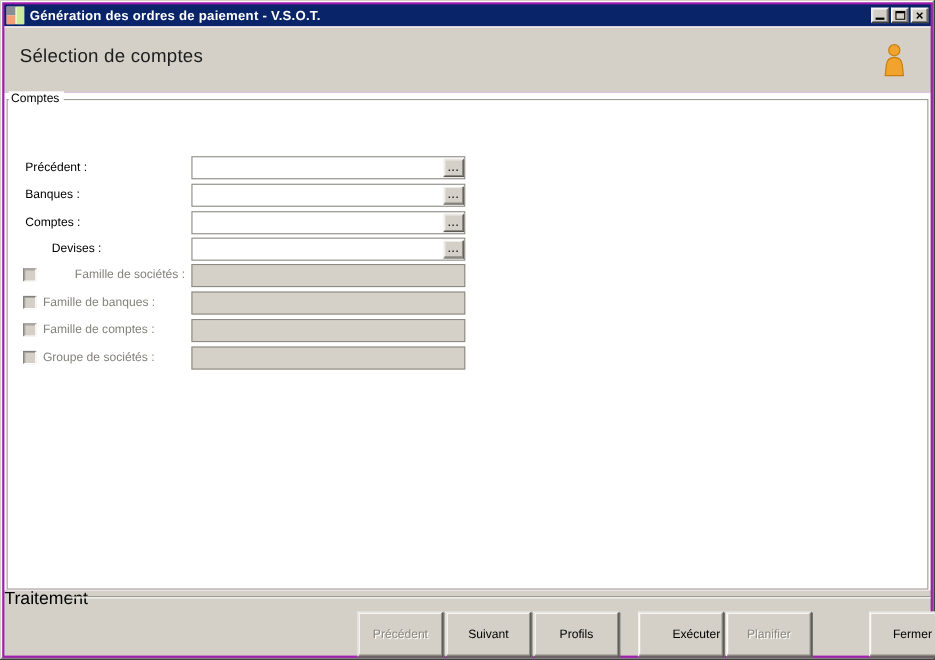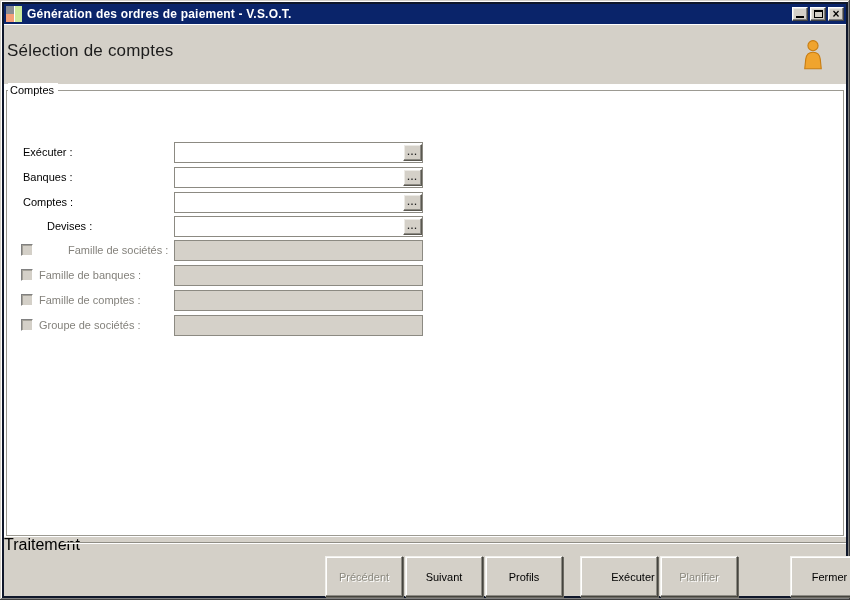--- a/index.html
+++ b/index.html
@@ -1,20 +1,20 @@
 <!DOCTYPE html>
 <html><head>
 <meta charset="utf-8">
 <style>
   html,body{margin:0;padding:0;background:#3a6ea5;}
   body{width:850px;height:600px;overflow:hidden;font-family:"Liberation Sans",sans-serif;}
   *{box-sizing:border-box;}
 
   .window{
-    position:relative;width:850px;height:600px;background:#0f172a;
+    position:relative;width:850px;height:600px;background:#a21caf;
     box-shadow: inset -1px -1px 0 #404040, inset 1px 1px 0 #d4d0c8,
                 inset -2px -2px 0 #808080, inset 2px 2px 0 #ffffff;
   }
 
   
   .titlebar{
     position:absolute;left:4px;top:4px;right:4px;height:20px;
     background:#0a246a;display:flex;align-items:center;
   }
   .app-icon{position:relative;width:16px;height:16px;margin:0 3px 0 2px;background:#fff;flex:0 0 auto;}
@@ -28,21 +28,21 @@
     border:1px solid;border-color:#ffffff #404040 #404040 #ffffff;
     box-shadow:inset -1px -1px 0 #808080, inset 1px 1px 0 #e9e7e2;
     cursor:default;
   }
   .glyph-min{position:absolute;left:3px;bottom:2px;width:8px;height:2px;background:#000;}
   .glyph-max{position:absolute;left:3px;top:2px;width:9px;height:8px;border:1px solid #000;border-top-width:2px;}
   .glyph-close{position:absolute;left:0;top:-1px;width:100%;text-align:center;font-size:12px;font-weight:bold;color:#000;line-height:14px;font-family:"Liberation Sans",sans-serif;}
 
   
   .header{position:absolute;left:4px;top:24px;right:4px;height:60px;background:#d4d0c8;border-top:1px solid #ffffff;}
-  .page-title{position:absolute;left:3px;top:16px;font-size:17px;color:#1c1c1c;letter-spacing:.2px;}
+  .page-title{position:absolute;left:14px;top:16px;font-size:17px;color:#1c1c1c;letter-spacing:.2px;}
   .user-icon{position:absolute;right:22px;top:14px;width:22px;height:32px;}
 
   
   .panel{position:absolute;left:4px;top:84px;right:4px;height:453px;background:#ffffff;}
   .groupbox{
     position:absolute;left:2px;right:2px;top:6px;bottom:1px;
     border:1px solid #9c9a92;
     box-shadow:inset 1px 1px 0 #ffffff, 1px 1px 0 #ffffff;
   }
   .groupbox-label{position:absolute;left:1px;top:-8px;background:#ffffff;padding:0 4px 0 2px;font-size:11px;color:#000;line-height:14px;}
@@ -134,21 +134,21 @@
       <circle cx="10" cy="5.5" r="4.6" fill="#f0a42e" stroke="#c87d12" stroke-width="1"></circle>
       <path d="M10,11.5 c4.2,0 6.1,2.6 6.6,6.2 l0.9,8.8 h-15 l0.9,-8.8 c0.5,-3.6 2.4,-6.2 6.6,-6.2 z" fill="#f0a42e" stroke="#c87d12" stroke-width="1"></path>
     </svg>
   </div>
 
   <div class="panel">
     <div class="groupbox">
       <span class="groupbox-label">Comptes</span>
 
 
-      <span class="label field-label" style="top:55px;">Exécuter :</span>
+      <span class="label field-label" style="top:55px;">Précédent :</span>
       <input class="textbox" style="top: 51px;" value="">
       <button class="ellipsis-btn" style="top:53px;">...</button>
 
       <span class="label field-label" style="top:80px;">Banques :</span>
       <input class="textbox" style="top: 76px;" value="">
       <button class="ellipsis-btn" style="top:78px;">...</button>
 
       <span class="label field-label" style="top:105px;">Comptes :</span>
       <input class="textbox" style="top: 101px;" value="">
       <button class="ellipsis-btn" style="top:103px;">...</button>

